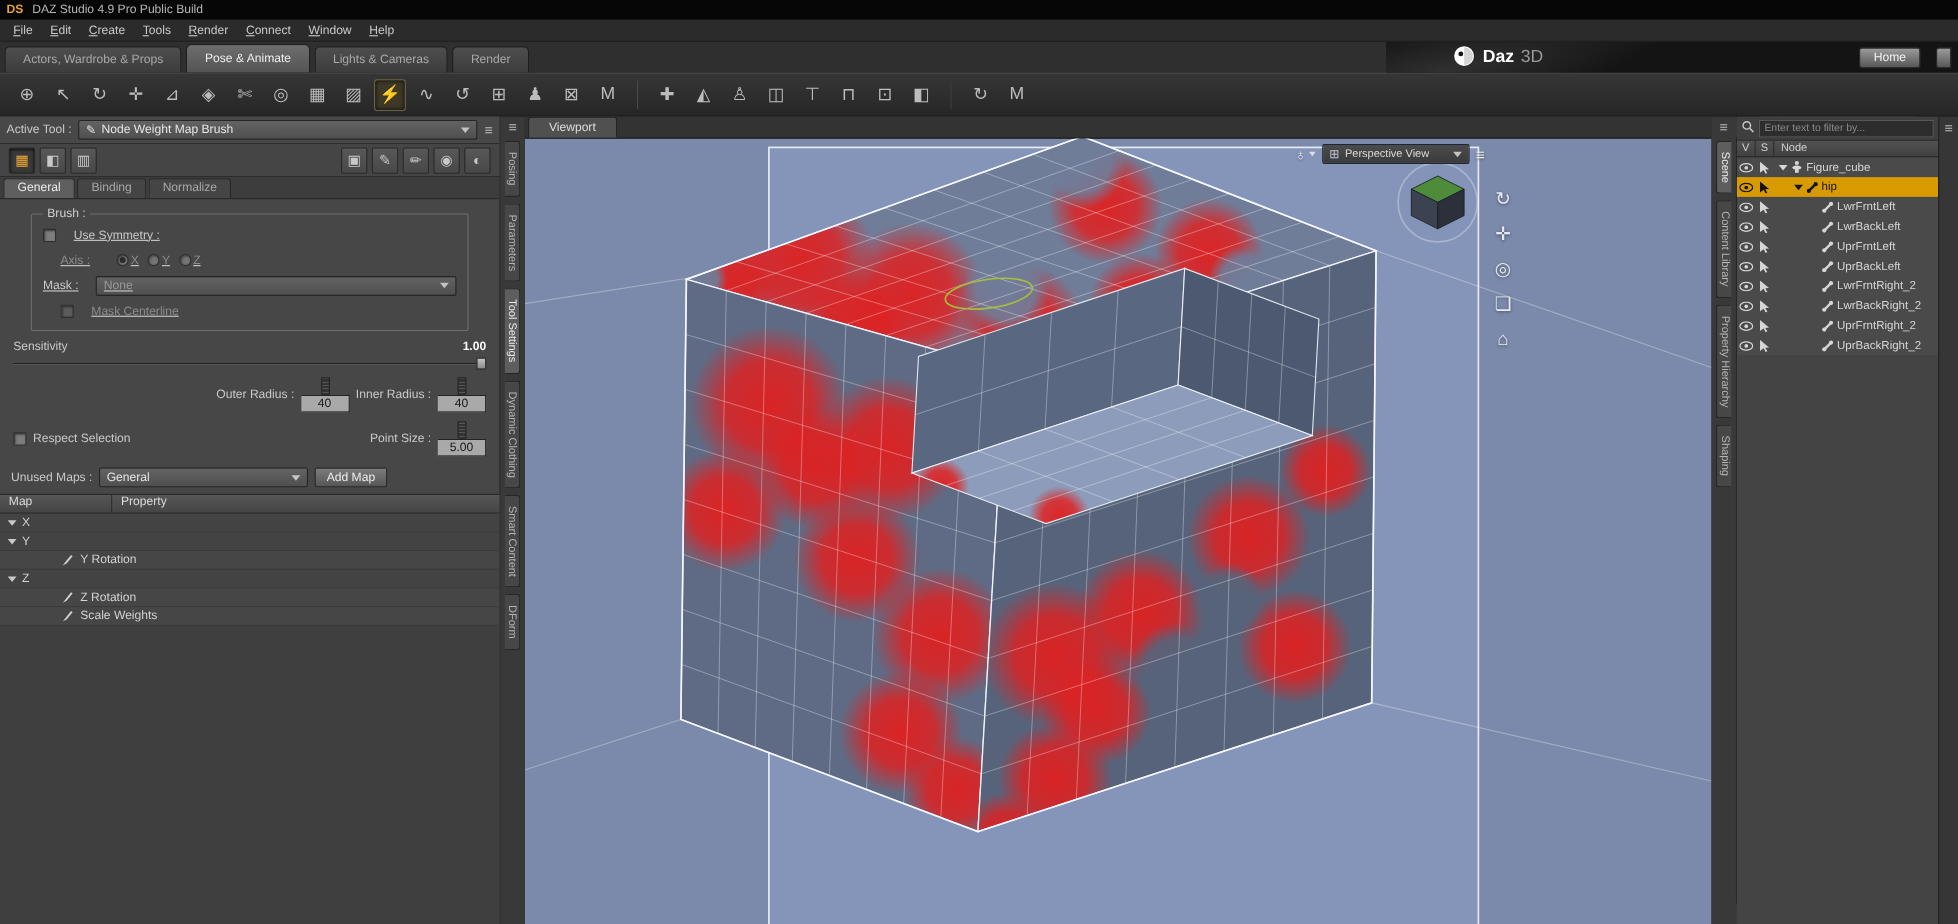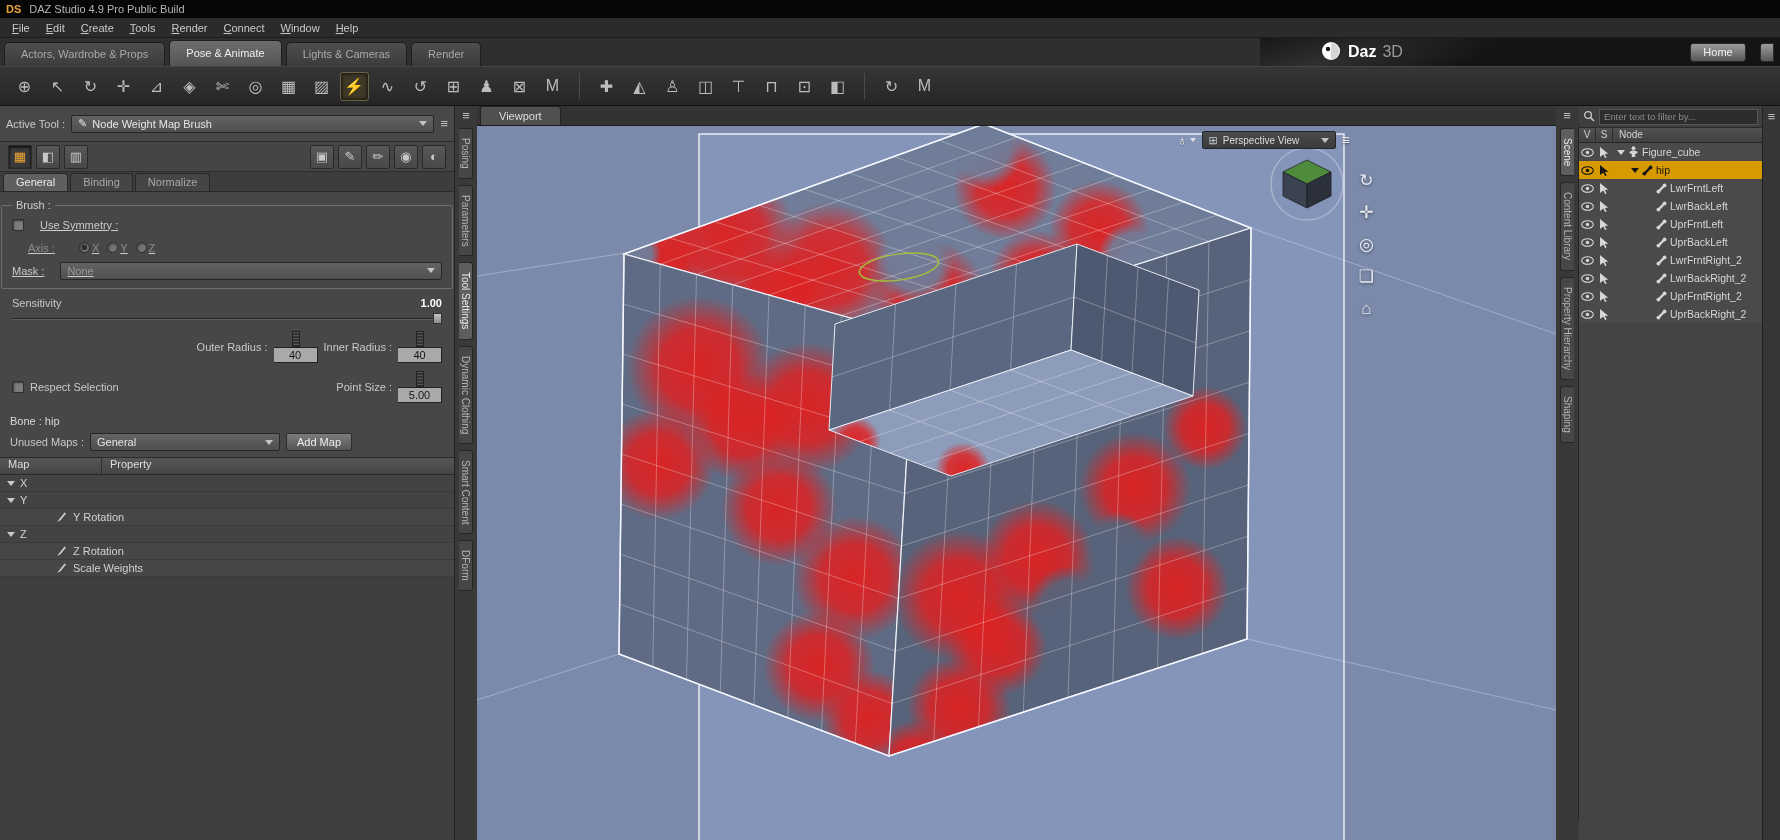--- a/index.html
+++ b/index.html
@@ -37,38 +37,38 @@
   .tb-btn{width:29px;height:29px;display:flex;align-items:center;justify-content:center;font-size:16px;color:#bcbcbc;
     margin:0 2px;border-radius:3px;}
   .tb-btn.active{color:#f3c233;background:#3e3826;border:1px solid #6b6349;box-shadow:inset 0 0 4px #000;}
   .tb-sep{width:1px;height:26px;background:#141414;border-right:1px solid #4a4a4a;margin:0 10px;}
 
   
   .main{flex:1;display:flex;min-height:0;}
 
   
   .tool-pane{width:455px;flex:none;background:#474747;border-right:1px solid #222;display:flex;flex-direction:column;}
-  .at-row{height:36px;display:flex;align-items:center;gap:6px;padding:0 6px;background:#484848;border-bottom:1px solid #2c2c2c;flex:none;}
+  .at-row{height:25px;display:flex;align-items:center;gap:6px;padding:0 6px;background:#484848;border-bottom:1px solid #2c2c2c;flex:none;}
   .lab{color:#c9c9c9;white-space:nowrap;}
   .dropdown{height:18px;background:linear-gradient(#636363,#4f4f4f);border:1px solid #262626;border-radius:2px;
     display:flex;align-items:center;gap:5px;padding:0 6px;color:#e6e6e6;}
   .dropdown .dd-caret{margin-left:auto;width:0;height:0;border-left:4px solid transparent;border-right:4px solid transparent;border-top:5px solid #c4c4c4;}
   .dropdown.grow{flex:1;}
   .dropdown .dim{color:#9a9a9a;text-align:right;}
   .burger{color:#bdbdbd;font-size:13px;line-height:1;}
   .bt-row{height:30px;display:flex;align-items:center;gap:4px;padding:0 8px;background:#454545;border-bottom:1px solid #2c2c2c;flex:none;}
   .bt-btn{width:24px;height:24px;display:flex;align-items:center;justify-content:center;font-size:13px;color:#c8c8c8;
     background:linear-gradient(#585858,#484848);border:1px solid #2a2a2a;border-radius:2px;}
   .bt-btn.active{color:#f0a830;background:#3a3a3a;box-shadow:inset 0 1px 3px #000;}
   .bt-spacer{flex:1;}
   .tabs{display:flex;height:20px;background:#3d3d3d;border-bottom:1px solid #292929;padding-left:3px;align-items:flex-end;flex:none;}
   .tab{padding:0 12px;background:#454545;border:1px solid #272727;border-bottom:none;border-radius:3px 3px 0 0;
     color:#a8a8a8;margin-right:2px;height:18px;line-height:17px;}
   .tab.active{background:#5f5f5f;color:#ececec;}
-  fieldset.groupbox{margin:7px 1px 4px;border:1px solid #6e6e6e;border-radius:2px;padding:2px 10px 6px;}
+  fieldset.groupbox{margin:7px 28px 4px;border:1px solid #6e6e6e;border-radius:2px;padding:2px 10px 6px;}
   legend{padding:0 4px;color:#cfcfcf;}
   .frow{display:flex;align-items:center;gap:16px;min-height:23px;text-decoration:underline;}
   .frow.indent{padding-left:16px;}
   .frow .dis{color:#8d8d8d;}
   .checkbox{width:12px;height:12px;flex:none;background:#7d7d7d;border:1px solid #2e2e2e;
     box-shadow:inset 1px 1px 2px rgba(0,0,0,.55);border-radius:1px;}
   .checkbox.disabled{background:#5c5c5c;}
   .radio{width:11px;height:11px;flex:none;border-radius:50%;background:#747474;border:1px solid #2e2e2e;
     box-shadow:inset 1px 1px 2px rgba(0,0,0,.45);margin-left:8px;}
   .radio.on{background:radial-gradient(circle,#2c2c2c 0 2.5px,#747474 3px);}
@@ -274,20 +274,24 @@
               <span class="axis-lab">Z</span>
             </span>
         </div>
         <div class="frow">
           <span class="lab">Mask :</span>
           <div class="dropdown grow">
             <span class="dim">None</span>
             <span class="dd-caret"></span>
           </div>
         </div>
+        <div class="frow indent">
+          <span class="checkbox disabled"></span>
+          <span class="dis">Mask Centerline</span>
+        </div>
       </fieldset>
 
       <div class="sens">
         <div class="sens-top">
           <span class="lab">Sensitivity</span>
           <span class="sens-val">1.00</span>
         </div>
         <div class="slider">
           <div class="track"></div>
           <div class="handle"></div>
@@ -313,21 +317,20 @@
         <span class="right-cluster">
           <span class="lab">Point Size :</span>
           <span class="spin">
             <span class="grip"></span>
             <span class="val">5.00</span>
           </span>
         </span>
       </div>
 
 
-      <div class="bone-row">Bone : hip</div>
 
       <div class="unused-row">
         <span class="lab">Unused Maps :</span>
         <div class="dropdown">
           <span>General</span>
           <span class="dd-caret"></span>
         </div>
         <div class="btn">Add Map</div>
       </div>
 

